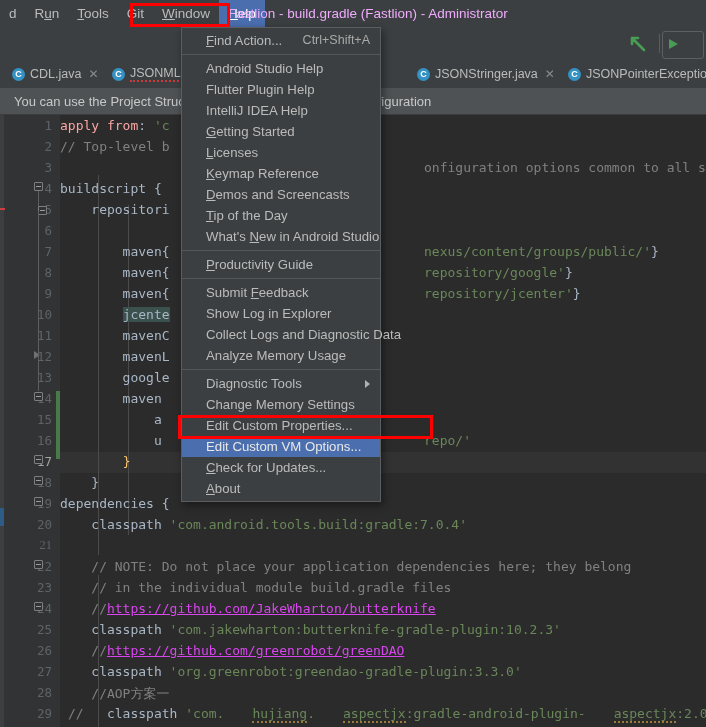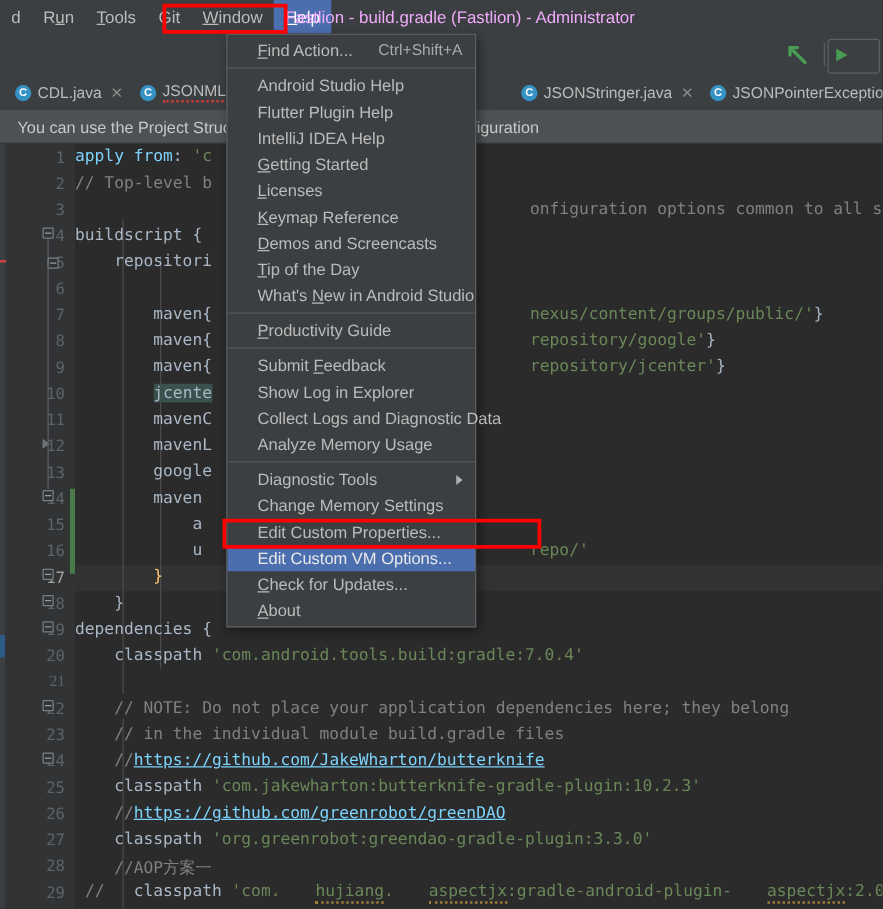--- a/index.html
+++ b/index.html
@@ -97,26 +97,26 @@
   .redtick{position:absolute;left:0;width:5px;height:2px;background:#cc4040;}
   #code{
     position:absolute;left:60px;top:0;width:646px;height:612px;
     font-family:"DejaVu Sans Mono", monospace;font-size:13px;
   }
   .cl{position:absolute;left:0;white-space:pre;color:#a9b7c6;}
   .indentguide{position:absolute;width:1px;background:#4b4b4b;}
   #curline{
     position:absolute;left:60px;width:646px;height:21px;background:#323232;
   }
-  .kw{color:#7dd3fc;}
+  .kw{color:#fca5a5;}
   .str{color:#6a8759;}
   .cmt{color:#808080;}
   .brace{color:#a9b7c6;}
   .ylw{color:#ffc66d;}
-  .link{color:#7dd3fc;text-decoration:underline;}
+  .link{color:#d946ef;text-decoration:underline;}
   .hl{background:#3b514d;}
   .sel{background:#4e5a44;}
   .squig{
     border-bottom:2px dotted #9b7a3a;
     margin-left:28px;
   }
   
   #menu{
     position:absolute;left:181px;top:27px;width:200px;
     background:#3c3f41;border:1px solid #5b5e60;box-sizing:border-box;

